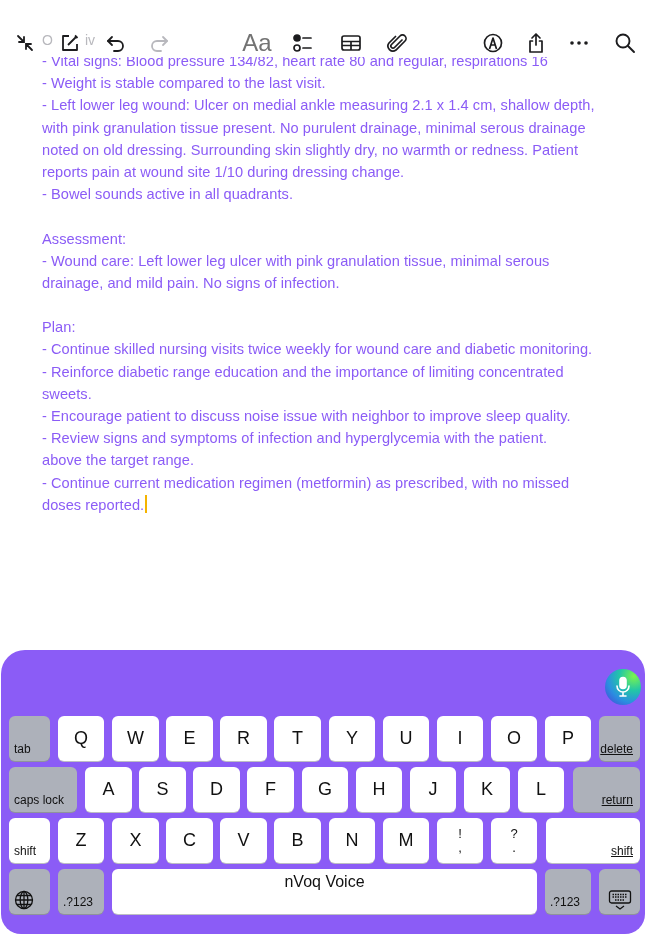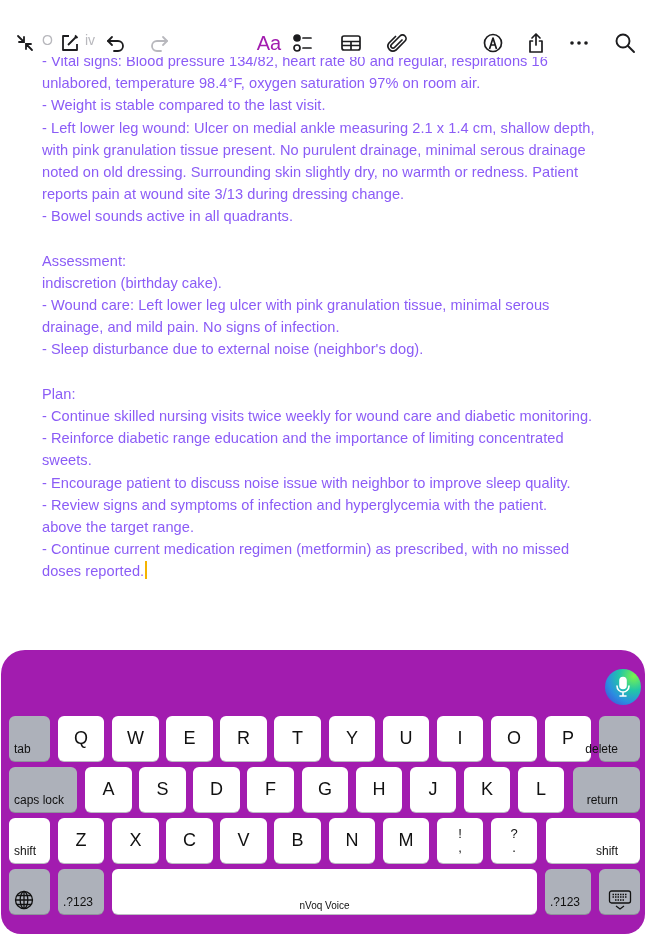--- a/index.html
+++ b/index.html
@@ -4,42 +4,42 @@
 <style>
   * { box-sizing: border-box; margin: 0; padding: 0; }
   html, body { width: 650px; height: 936px; overflow: hidden; background: #ffffff; }
   body { font-family: "Liberation Sans", "DejaVu Sans", sans-serif; color: #1c1c1e; position: relative; }
 
   
   .toolbar { position: absolute; top: 24px; left: 0; width: 650px; height: 36px; }
   .tb { position: absolute; top: 6px; width: 26px; height: 26px; display: flex; align-items: center; justify-content: center; }
   .tb svg { width: 22px; height: 22px; }
   .ghost { position: absolute; top: 8px; font-size: 14px; color: #b8b8bd; }
-  .aa { font-size: 20px; color: #a21caf; width: 30px; margin-left: 12px; }
+  .aa { font-size: 24px; color: #737373; width: 30px; }
 
   
   .note { position: absolute; top: 50px; left: 42px; width: 570px; font-size: 14.6px; line-height: 22.2px; color: #8b5cf6; letter-spacing: 0.05px; }
   .note .line { white-space: nowrap; height: 22.2px; }
   .note .first { clip-path: inset(7px 0 0 0); }
   .cursor { display: inline-block; width: 2px; height: 18px; background: #f5b400; vertical-align: -3px; margin-left: 1px; }
 
   
-  .kb { position: absolute; top: 650px; left: 1px; width: 644px; height: 284px; background: #a21caf; border-radius: 24px 24px 20px 20px; }
+  .kb { position: absolute; top: 650px; left: 1px; width: 644px; height: 284px; background: #8b5cf6; border-radius: 24px 24px 20px 20px; }
   .mic { position: absolute; top: 19px; left: 604px; width: 36px; height: 36px; border-radius: 50%;
          background: radial-gradient(circle at 80% 20%, #7cf44c 0%, #22c7a6 35%, #2a8fe0 65%, #4a3bd6 100%);
          display: flex; align-items: center; justify-content: center; }
   .mic svg { width: 18px; height: 22px; }
   .key { position: absolute; height: 45px; background: #ffffff; border-radius: 6px; box-shadow: 0 1px 0 #bdbec3;
          display: flex; align-items: center; justify-content: center; font-size: 18px; color: #111; }
   .key.mod { background: #adb1ba; box-shadow: 0 1px 0 #8f939b; }
   .key.small { font-size: 12px; align-items: flex-end; padding-bottom: 5px; }
   .key.left { justify-content: flex-start; padding-left: 5px; }
-  .key.right { justify-content: flex-end; padding-right: 22px; }
+  .key.right { justify-content: flex-end; padding-right: 7px; text-decoration: underline; }
   .key.punct { flex-direction: column; font-size: 13px; line-height: 14px; }
-  .key.space { font-size: 10px; align-items: flex-start; padding-top: 31px; }
+  .key.space { font-size: 16px; align-items: flex-start; padding-top: 4px; }
 </style>
 </head>
 <body>
 
 <div class="toolbar">
   <div class="tb" style="left:12px">
     <svg viewBox="0 0 22 22" fill="none" stroke="#1c1c1e" stroke-width="1.8" stroke-linecap="round">
       <path d="M4 4 L10 10 M10 5 V10 H5"></path>
         <path d="M18 18 L12 12 M12 17 V12 H17"></path>
     </svg>
@@ -105,33 +105,30 @@
   <div class="tb" style="left:612px">
     <svg viewBox="0 0 22 22" fill="none" stroke="#1c1c1e" stroke-width="1.9" stroke-linecap="round">
       <circle cx="9" cy="9" r="6.5"></circle>
         <path d="M14 14 L20 20"></path>
     </svg>
   </div>
 </div>
 
 <div class="note">
   <div class="line first">- Vital signs: Blood pressure 134/82, heart rate 80 and regular, respirations 16</div>
-  <div class="line">unlabored, temperature 98.4°F, oxygen saturation 97% on room air.</div>
   <div class="line">- Weight is stable compared to the last visit.</div>
   <div class="line">- Left lower leg wound: Ulcer on medial ankle measuring 2.1 x 1.4 cm, shallow depth,</div>
   <div class="line">with pink granulation tissue present. No purulent drainage, minimal serous drainage</div>
   <div class="line">noted on old dressing. Surrounding skin slightly dry, no warmth or redness. Patient</div>
-  <div class="line">reports pain at wound site 3/13 during dressing change.</div>
+  <div class="line">reports pain at wound site 1/10 during dressing change.</div>
   <div class="line">- Bowel sounds active in all quadrants.</div>
   <div class="line"></div>
   <div class="line">Assessment:</div>
-  <div class="line">indiscretion (birthday cake).</div>
   <div class="line">- Wound care: Left lower leg ulcer with pink granulation tissue, minimal serous</div>
   <div class="line">drainage, and mild pain. No signs of infection.</div>
-  <div class="line">- Sleep disturbance due to external noise (neighbor's dog).</div>
   <div class="line"></div>
   <div class="line">Plan:</div>
   <div class="line">- Continue skilled nursing visits twice weekly for wound care and diabetic monitoring.</div>
   <div class="line">- Reinforce diabetic range education and the importance of limiting concentrated</div>
   <div class="line">sweets.</div>
   <div class="line">- Encourage patient to discuss noise issue with neighbor to improve sleep quality.</div>
   <div class="line">- Review signs and symptoms of infection and hyperglycemia with the patient.</div>
   <div class="line">above the target range.</div>
   <div class="line">- Continue current medication regimen (metformin) as prescribed, with no missed</div>
   <div class="line"><span>doses reported.</span><span class="cursor"></span></div>

